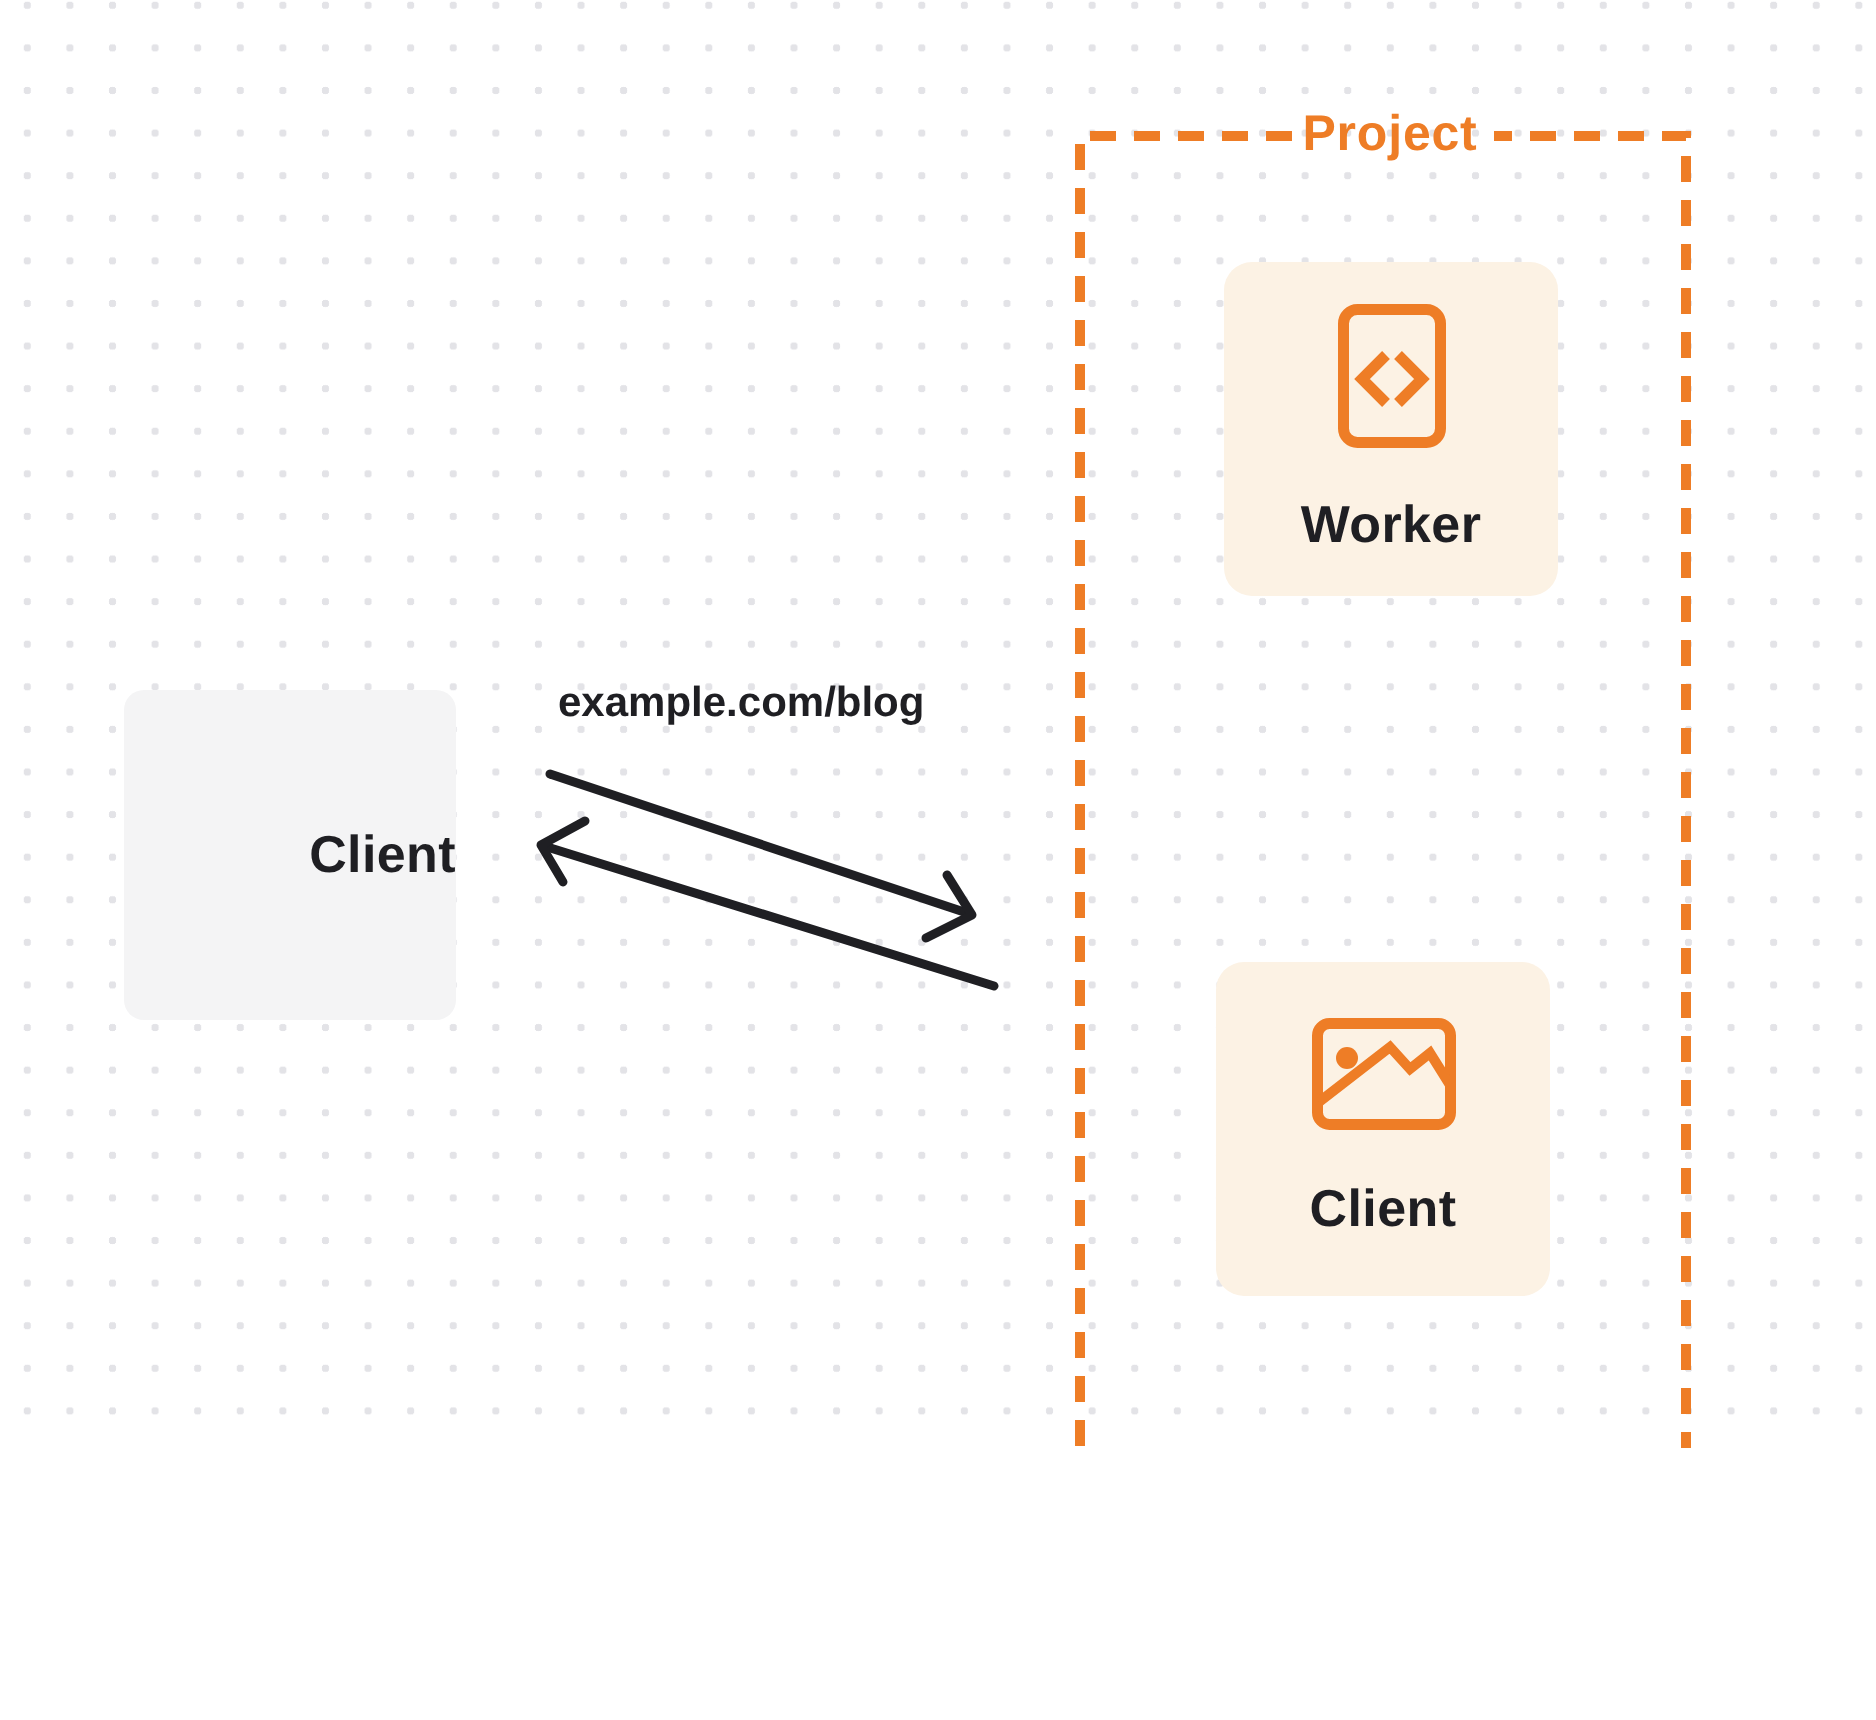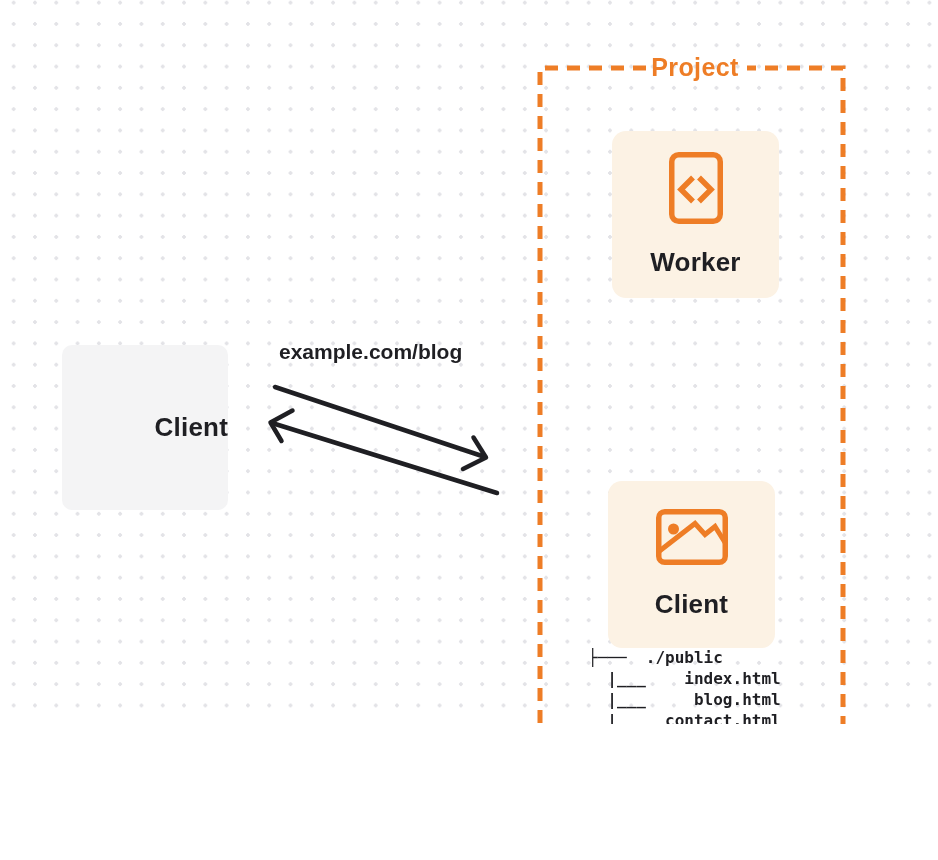--- a/index.html
+++ b/index.html
@@ -142,18 +142,14 @@
 
   <div class="card assets">
     <svg width="72" height="56" viewBox="0 0 72 56" aria-hidden="true">
       <rect class="icon-stroke" x="2.75" y="2.75" width="66.5" height="50.5" rx="6" stroke-width="5.5"></rect>
       <circle class="icon-fill" cx="17.5" cy="20" r="5.5"></circle>
       <path class="icon-stroke" stroke-width="5" d="M3.5,42 L39,14.5 L49,25.5 L59,17.5 L69,33.5"></path>
     </svg>
     <span class="node-label">Client</span>
   </div>
 
-  <pre class="file-tree">├───  ./public
-  |___    index.html
-  |___     blog.html
-  |___  contact.html</pre>
 
 </div>
 
 </body></html>

